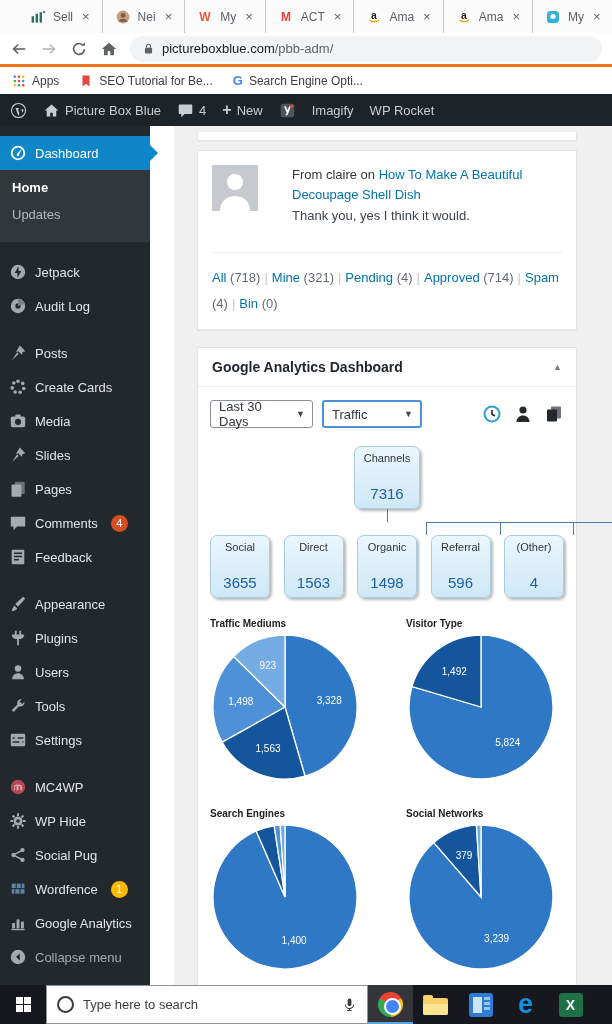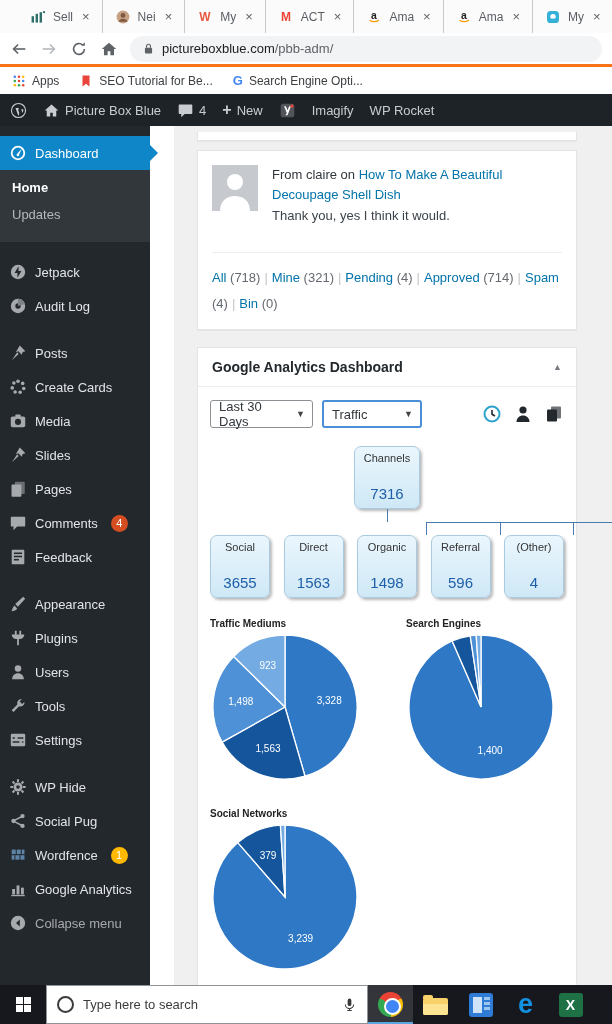--- a/index.html
+++ b/index.html
@@ -47,21 +47,21 @@
 
   
   .content { flex:1; background:#f0f0f1; padding:6px 0 0 23px; overflow:hidden; }
   .widget { width:380px; background:#fff; border:1px solid #e2e4e7; box-shadow:0 1px 1px rgba(0,0,0,.04); }
   .w-sliver-top { height:9px; border-top:none; margin-bottom:9px; }
   .w-sliver-bottom { height:12px; margin-top:15px; border-bottom:none; }
   .comment-widget { padding:14px 14px 12px; font-size:13px; color:#32373c; }
   .c-row { display:flex; gap:14px; }
   .avatar { width:46px; height:46px; background:#c6c9cd; flex:none; }
   .avatar svg { width:100%; height:100%; display:block; }
-  .c-text { line-height:1.55; }
+  .c-text { line-height:1.55;margin-left:20px; }
   a.bluelink { color:#0073aa; text-decoration:none; cursor:pointer; }
   .c-body { margin-top:1px; color:#3c434a; }
   .filters { border-top:1px solid #eee; margin-top:26px; padding-top:12px; line-height:2.0; font-size:13px; }
   .fcount { color:#646970; }
   .fsep { color:#c3c4c7; padding:0 4px; }
 
   .ga-widget { margin-top:17px; }
   .ga-header { display:flex; justify-content:space-between; align-items:center; padding:11px 14px; border-bottom:1px solid #eee; }
   .ga-title { font-size:14px; font-weight:bold; color:#23282d; }
   .ga-toggle { color:#787c82; font-size:9px; cursor:pointer; }
@@ -440,20 +440,29 @@
               <circle cx="8" cy="7.8" r="1.7"></circle>
               <circle cx="13" cy="12.2" r="1.7"></circle>
             </svg>
           </span>
           <span class="mi-label">Settings</span>
         </div>
         <div class="side-sep"></div>
         <div class="mi-item">
           <span class="mi-ico">
             <svg viewBox="0 0 20 20">
+              <circle cx="10" cy="10" r="8" fill="#b14a56"></circle>
+              <path fill="#e7aab0" d="M5.5 13.5v-4c0-3.2 9-3.2 9 0v4h-1.9V9.6c0-.9-1.4-1-2.1-.5v4.4h-2V9.1c-.7-.5-2.1-.4-2.1.5v3.9z"></path>
+            </svg>
+          </span>
+          <span class="mi-label">MC4WP</span>
+        </div>
+        <div class="mi-item">
+          <span class="mi-ico">
+            <svg viewBox="0 0 20 20">
               <circle cx="10" cy="10" r="5" fill="currentColor"></circle>
               <g stroke="currentColor" stroke-width="2.3">
                 <path d="M10 1.5v3M10 15.5v3M1.5 10h3M15.5 10h3M4 4l2.1 2.1M13.9 13.9L16 16M16 4l-2.1 2.1M4 16l2.1-2.1"></path>
               </g>
               <circle cx="10" cy="10" r="2" fill="#23282d"></circle>
             </svg>
           </span>
           <span class="mi-label">WP Hide</span>
         </div>
         <div class="mi-item">
@@ -600,20 +609,29 @@
                   <text x="119.2" y="72.2" text-anchor="middle" font-size="10" fill="#fff">3,328</text>
                   <path d="M75 75L95.0 144.2A72 72 0 0 1 12.1 110.1Z" fill="#14559c" stroke="#fff" stroke-width="1.3"></path>
                   <text x="58.0" y="119.8" text-anchor="middle" font-size="10" fill="#fff">1,563</text>
                   <path d="M75 75L12.1 110.1A72 72 0 0 1 23.7 24.5Z" fill="#4e91d6" stroke="#fff" stroke-width="1.3"></path>
                   <text x="30.8" y="72.5" text-anchor="middle" font-size="10" fill="#fff">1,498</text>
                   <path d="M75 75L23.7 24.5A72 72 0 0 1 75.0 3.0Z" fill="#74abe2" stroke="#fff" stroke-width="1.3"></path>
                   <text x="57.8" y="37.3" text-anchor="middle" font-size="10" fill="#fff">923</text>
                 </svg>
               </div>
               <div class="pie-cell">
+                <div class="pie-title">Visitor Type</div>
+                <svg width="150" height="150" viewBox="0 0 150 150">
+                  <path d="M75 75L75.0 3.0A72 72 0 1 1 6.0 54.5Z" fill="#2e78c6" stroke="#fff" stroke-width="1.3"></path>
+                  <text x="101.7" y="114.3" text-anchor="middle" font-size="10" fill="#fff">5,824</text>
+                  <path d="M75 75L6.0 54.5A72 72 0 0 1 75.0 3.0Z" fill="#14559c" stroke="#fff" stroke-width="1.3"></path>
+                  <text x="48.3" y="42.7" text-anchor="middle" font-size="10" fill="#fff">1,492</text>
+                </svg>
+              </div>
+              <div class="pie-cell">
                 <div class="pie-title">Search Engines</div>
                 <svg width="150" height="150" viewBox="0 0 150 150">
                   <path d="M75 75L75.0 3.0A72 72 0 1 1 46.2 9.0Z" fill="#2e78c6" stroke="#fff" stroke-width="1.3"></path>
                   <text x="84.1" y="122.2" text-anchor="middle" font-size="10" fill="#fff">1,400</text>
                   <path d="M75 75L46.2 9.0A72 72 0 0 1 64.2 3.8Z" fill="#14559c" stroke="#fff" stroke-width="1.3"></path>
                   <path d="M75 75L64.2 3.8A72 72 0 0 1 70.2 3.2Z" fill="#4e91d6" stroke="#fff" stroke-width="1.3"></path>
                   <path d="M75 75L70.2 3.2A72 72 0 0 1 75.0 3.0Z" fill="#74abe2" stroke="#fff" stroke-width="1.3"></path>
                 </svg>
               </div>
               <div class="pie-cell">

